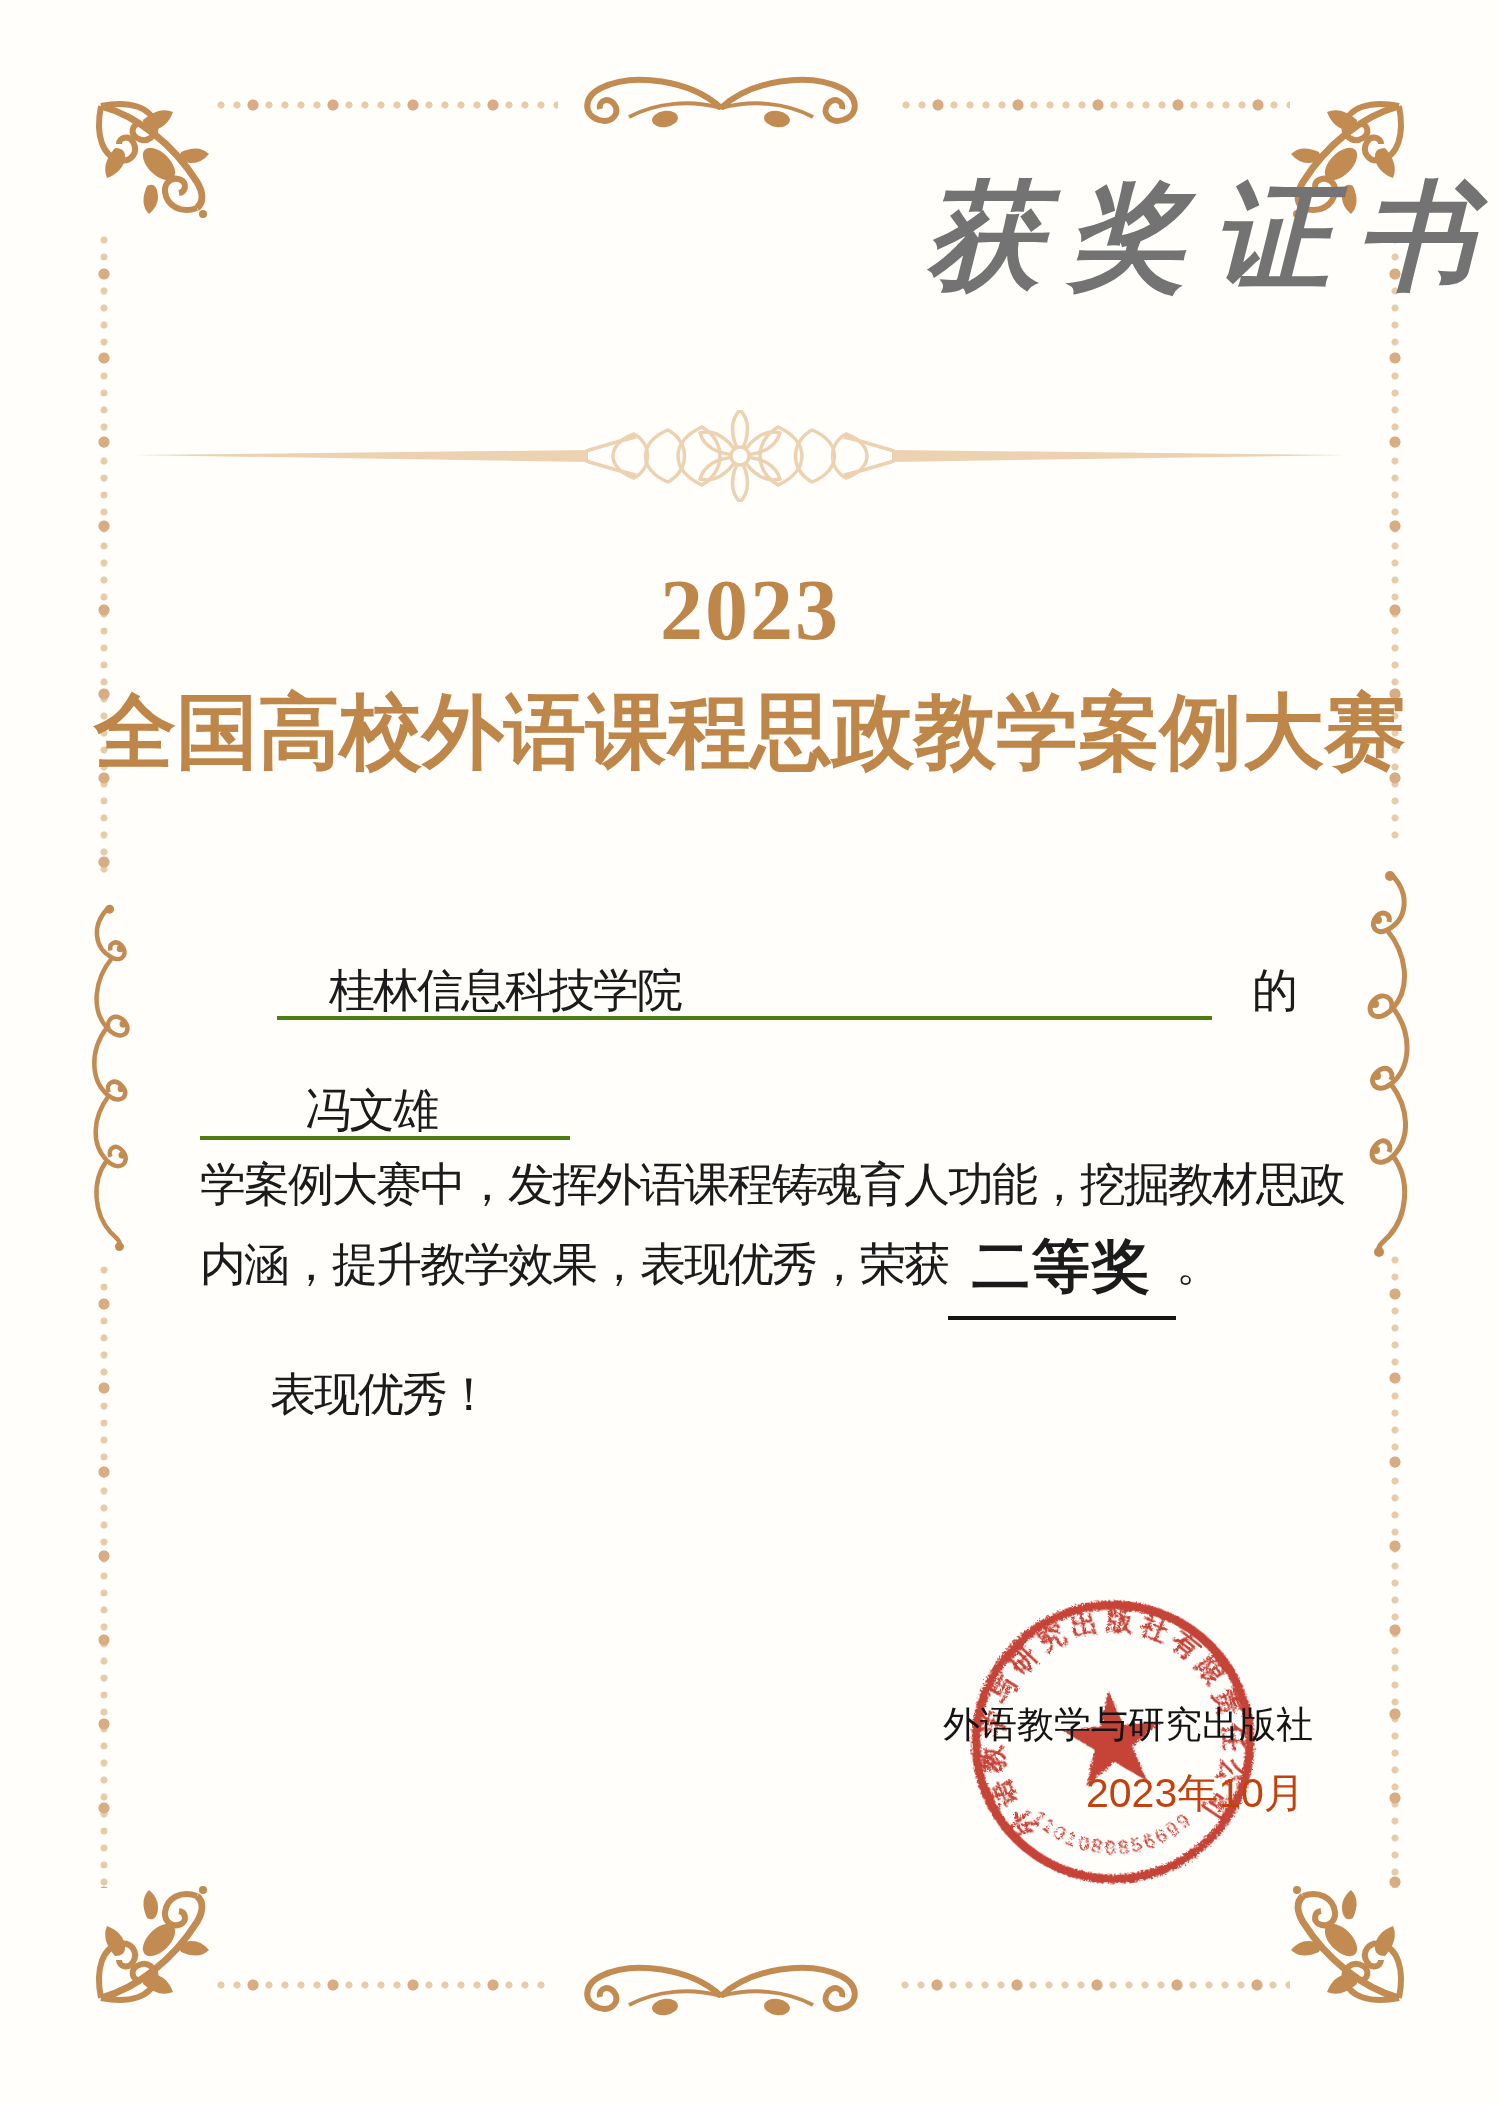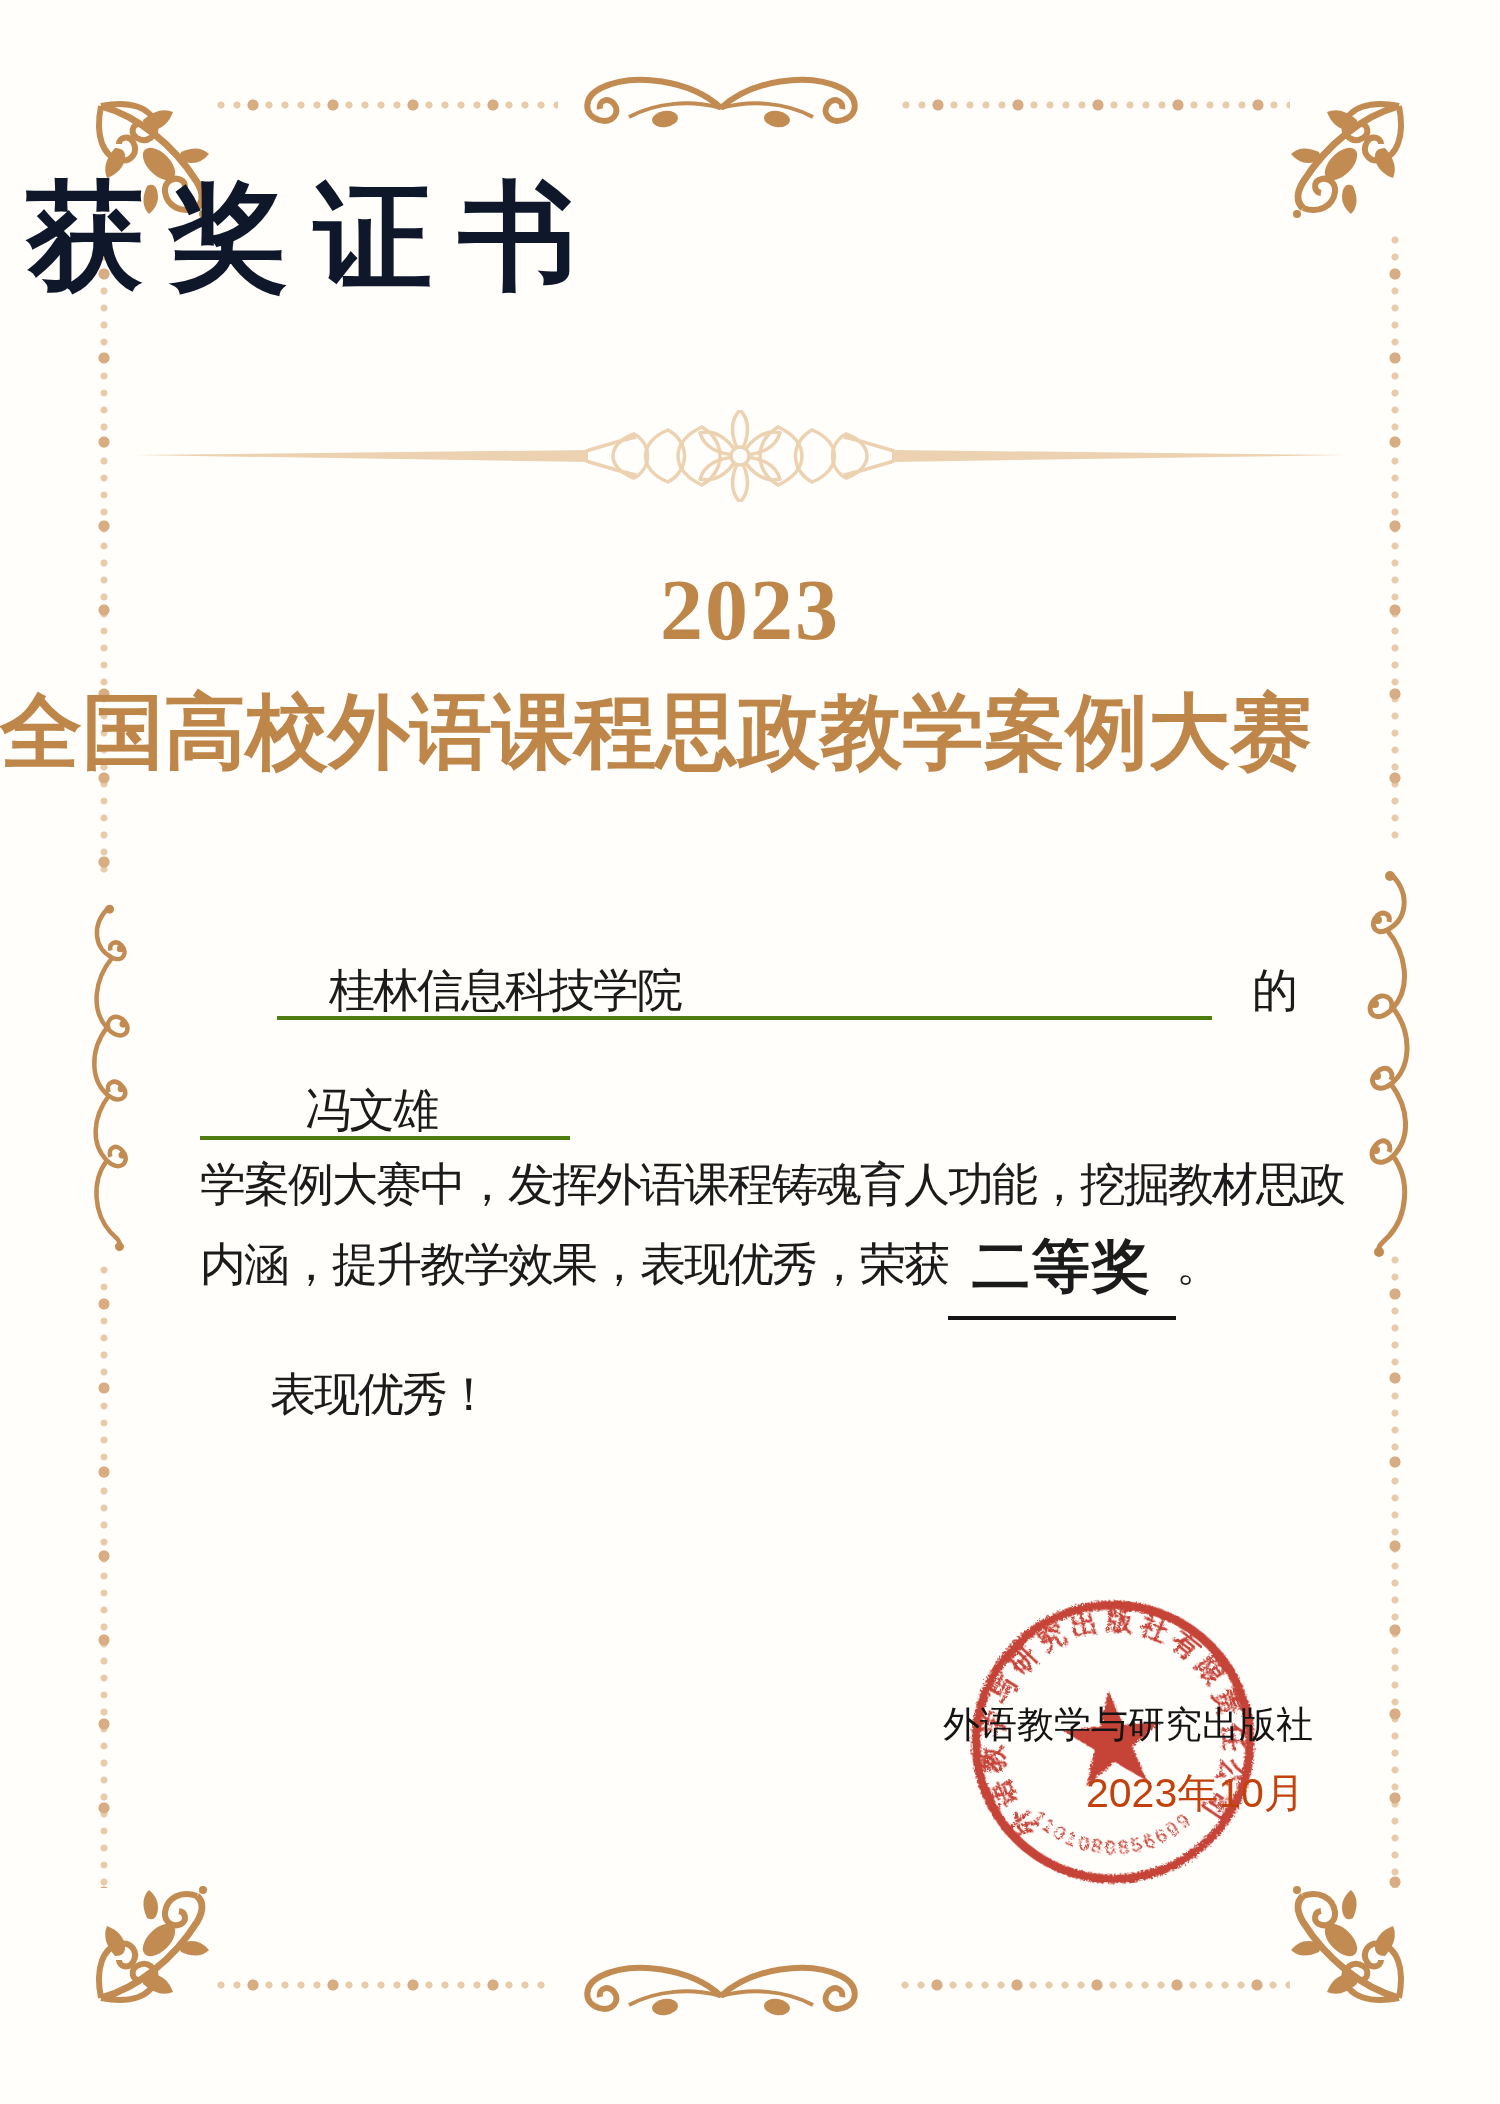--- a/index.html
+++ b/index.html
@@ -12,27 +12,27 @@
     background-image:
       radial-gradient(circle at 40px 7px, #D9AD84 5.2px, rgba(0,0,0,0) 5.9px),
       radial-gradient(circle at 8px 7px, #E8CBA9 3.2px, rgba(0,0,0,0) 3.9px);
     background-size:80px 14px,16px 14px;}
   .dot-v{position:absolute;width:14px;background-repeat:repeat-y;
     background-image:
       radial-gradient(circle at 7px 42px, #D9AD84 5.2px, rgba(0,0,0,0) 5.9px),
       radial-gradient(circle at 7px 8px, #E8CBA9 3.2px, rgba(0,0,0,0) 3.9px);
     background-size:14px 84px,14px 17px;}
   
-  .title{position:absolute;left:0;right:0;top:158px;text-align:left;
+  .title{position:absolute;left:0;right:0;top:158px;text-align:right;
     font-family:"Liberation Serif","DejaVu Serif",serif;font-weight:bold;
-    font-size:118px;letter-spacing:26px;text-indent:26px;color:#0f172a;white-space:nowrap;}
+    font-size:118px;letter-spacing:26px;text-indent:26px;color:#737373;white-space:nowrap;font-style:italic;}
   .year{position:absolute;left:0;right:0;top:560px;text-align:center;
     font-family:"Liberation Serif","DejaVu Serif",serif;font-weight:bold;
     font-size:86px;color:#BF864A;letter-spacing:2px;}
-  .competition{position:absolute;left:0;right:0;top:678px;text-align:left;
+  .competition{position:absolute;left:0;right:0;top:678px;text-align:center;
     font-family:Liberation Mono, monospace;font-weight:bold;
     font-size:82px;color:#BF864A;white-space:nowrap;}
   
   .body-text{position:absolute;font-size:46px;color:#1B1B1B;letter-spacing:-2px;
     white-space:nowrap;line-height:1.15;}
   .u-field{position:absolute;border-bottom:4px solid #4d7c0f;display:flex;align-items:flex-end;}
   .u-field .body-inner{position:static;font-size:46px;color:#1B1B1B;letter-spacing:-2px;white-space:nowrap;line-height:1.08;}
   .award-wrap{display:inline-block;width:228px;text-align:center;border-bottom:4px solid #151515;
     font-family:"Liberation Serif","DejaVu Serif",serif;font-weight:bold;font-size:58px;
     letter-spacing:2px;line-height:1;padding-bottom:20px;vertical-align:-6px;}

